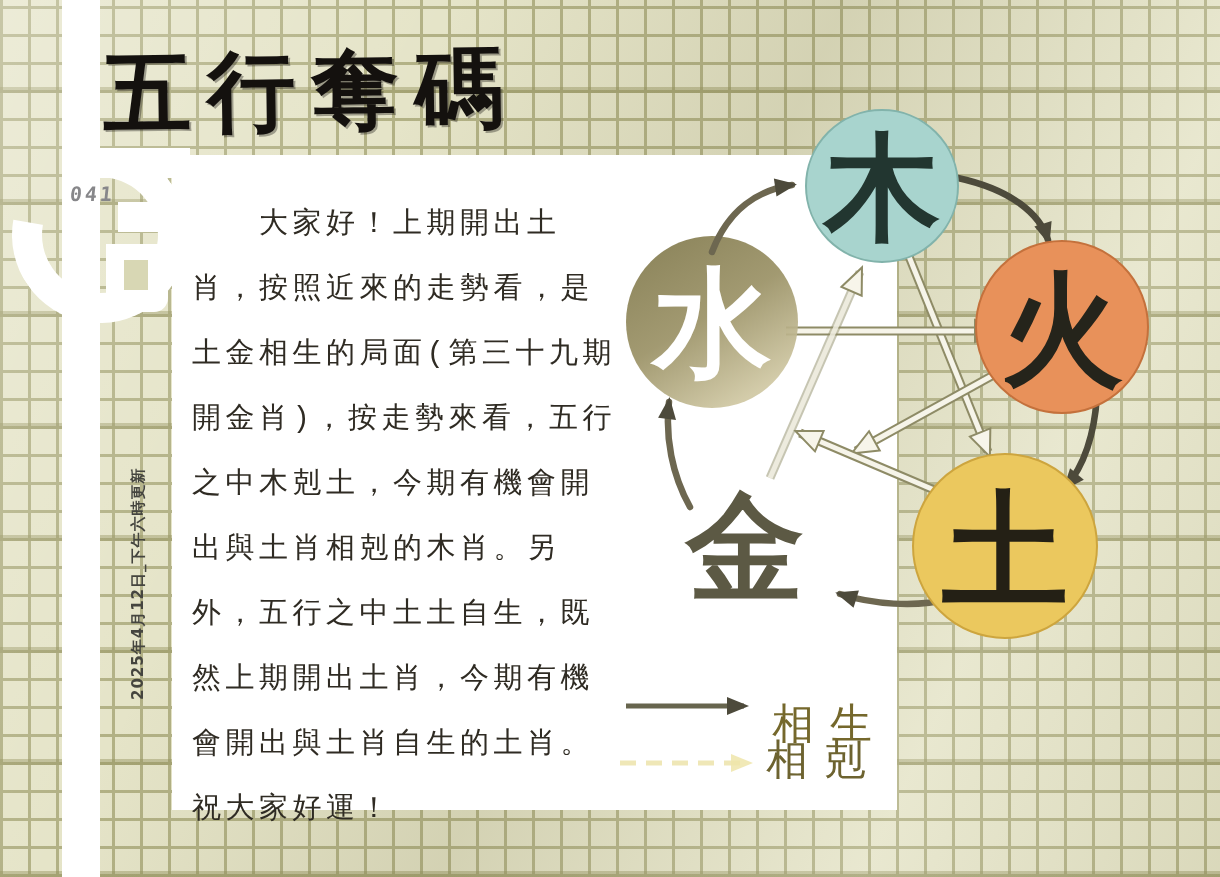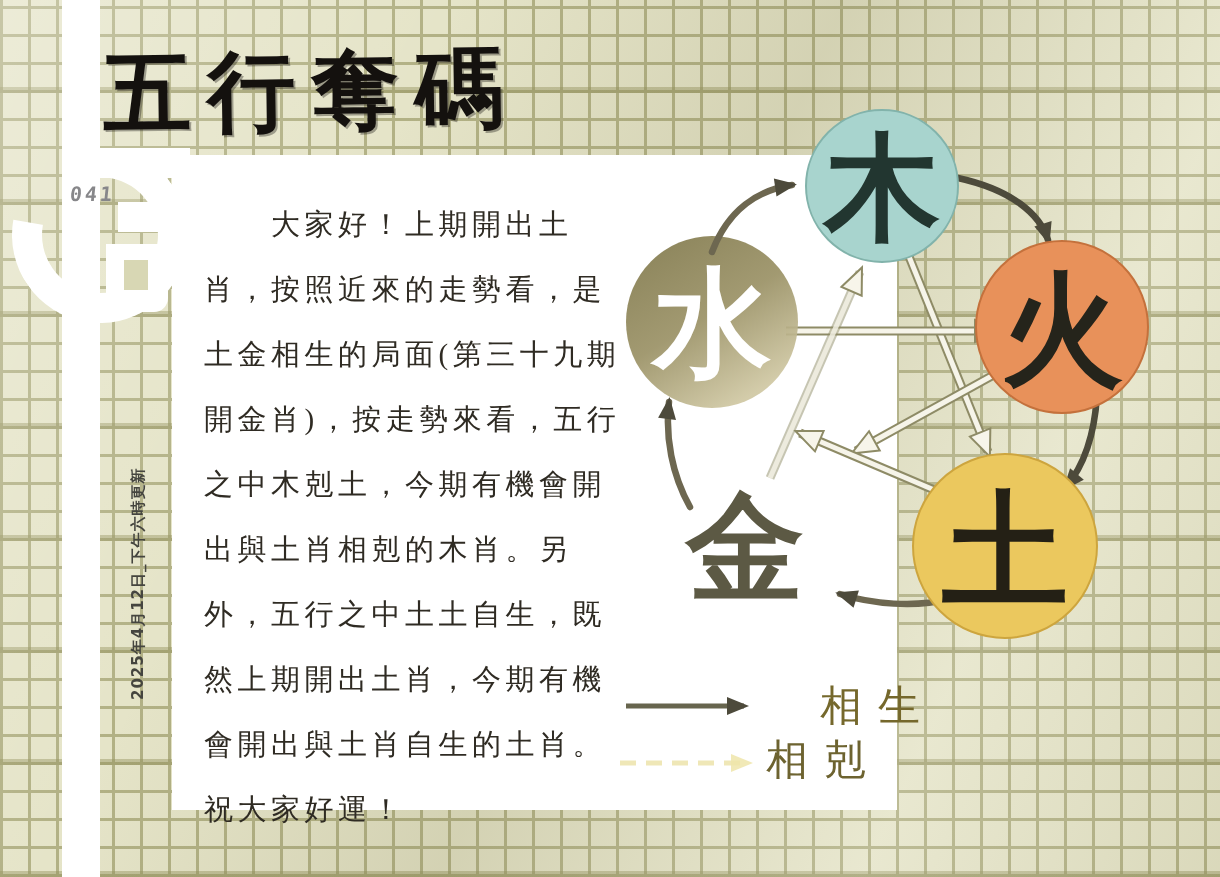--- a/index.html
+++ b/index.html
@@ -40,35 +40,35 @@
     letter-spacing:16px;transform:rotate(-0.8deg);
     text-shadow:2px 2px 0 rgba(20,17,14,0.35);
     white-space:nowrap;
   }
   
   .panel{
     position:absolute;left:172px;top:155px;width:725px;height:655px;
     background:#ffffff;
   }
   .article{
-    position:absolute;left:204px;top:192px;width:450px;
-    font-family:Liberation Serif, serif;
+    position:absolute;left:192px;top:192px;width:450px;
+    font-family:Liberation Mono, monospace;
     font-size:29px;line-height:65px;letter-spacing:4.5px;
     color:#2f2b23;white-space:pre-line;
   }
   
   .diagram-svg{position:absolute;left:0;top:0;pointer-events:none;}
   .element-char{font-family:"DejaVu Serif",serif;font-weight:bold;}
   
   .legend-label{
     position:absolute;
     font-family:"DejaVu Serif",serif;
     font-size:42px;color:#75682c;letter-spacing:16px;white-space:nowrap;
   }
-  .legend-generate{left:772px;top:678px;margin-left:48px;}
+  .legend-generate{left:772px;top:696px;}
   .legend-restrain{left:766px;top:732px;color:#6d6330;}
 </style>
 </head>
 <body>
 
 <div class="page">
 
   <div>
     <div class="logo-bar"></div>
     <div class="logo-ring"></div>

